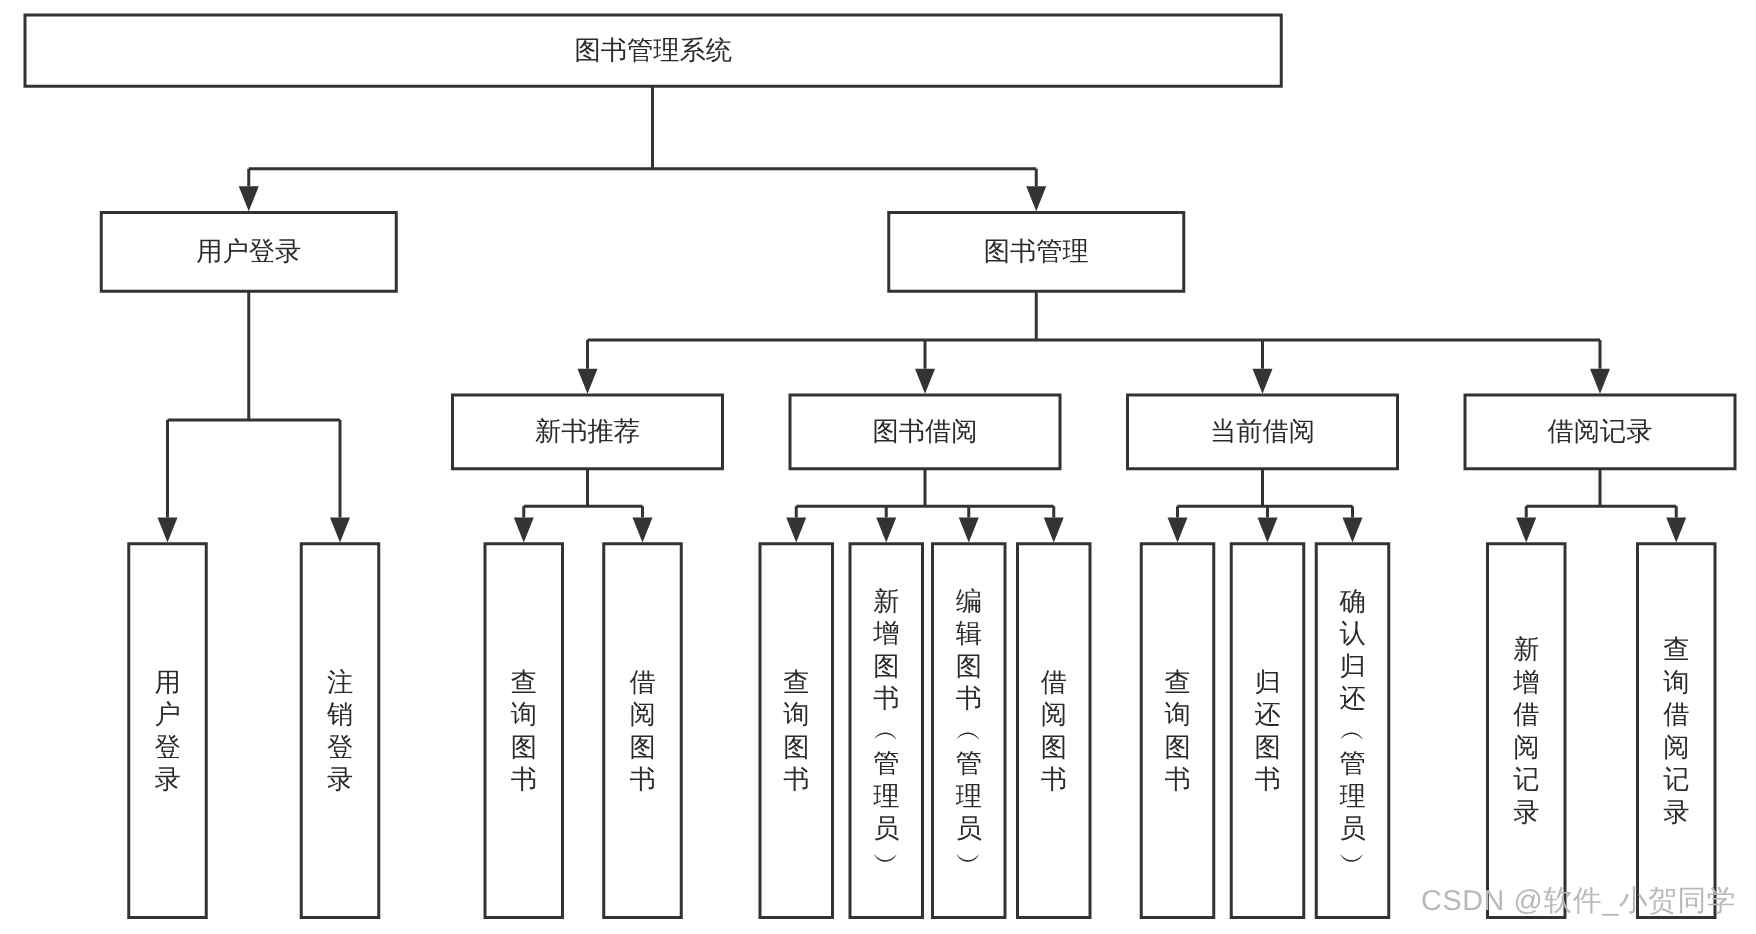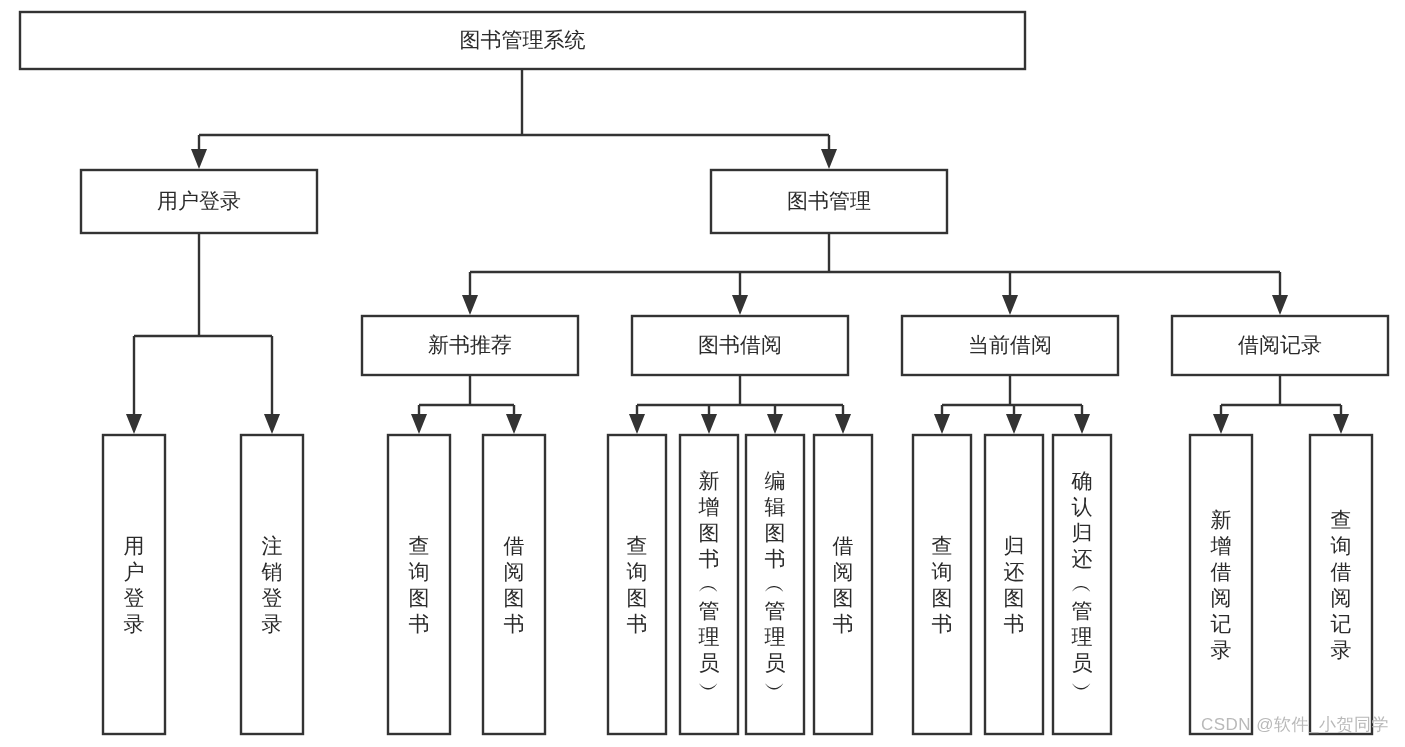--- a/index.html
+++ b/index.html
@@ -54,21 +54,21 @@
     font-family: "Liberation Sans", "DejaVu Sans", sans-serif;
     font-size: 21px;
     fill: #2b2b2b;
     text-anchor: middle;
   }
   .watermark {
     position: absolute;
     right: 16px;
     bottom: 6px;
     font-family: "Liberation Sans", "DejaVu Sans", sans-serif;
-    font-size: 17px;
+    font-size: 23px;
     color: #b9b9b9;
     white-space: nowrap;
     letter-spacing: 0.5px;
     pointer-events: none;
   }
 </style>
 </head>
 <body>
 
 <div id="diagram-root">

